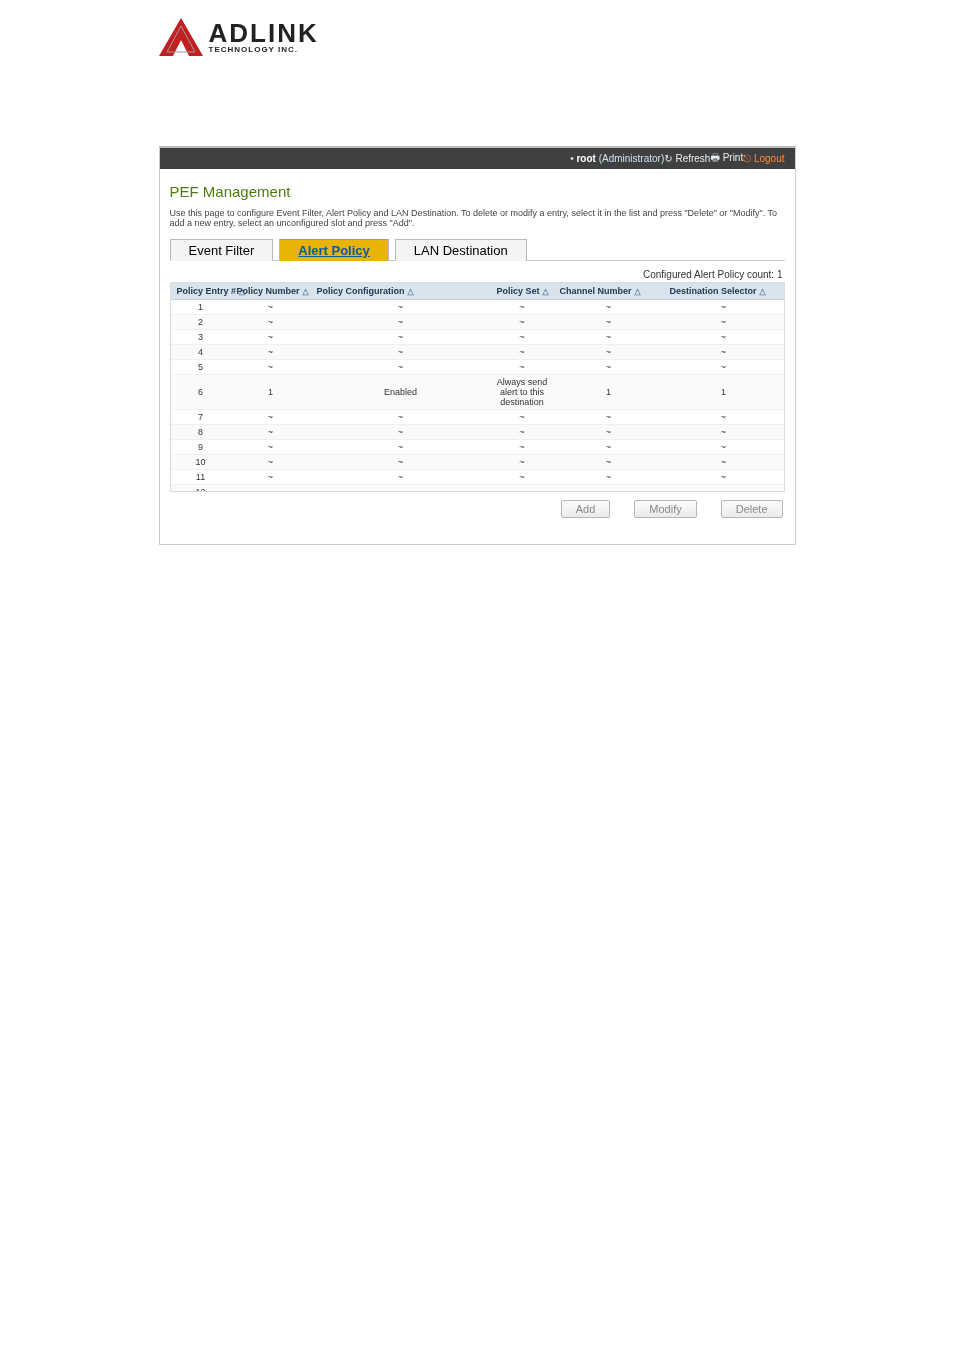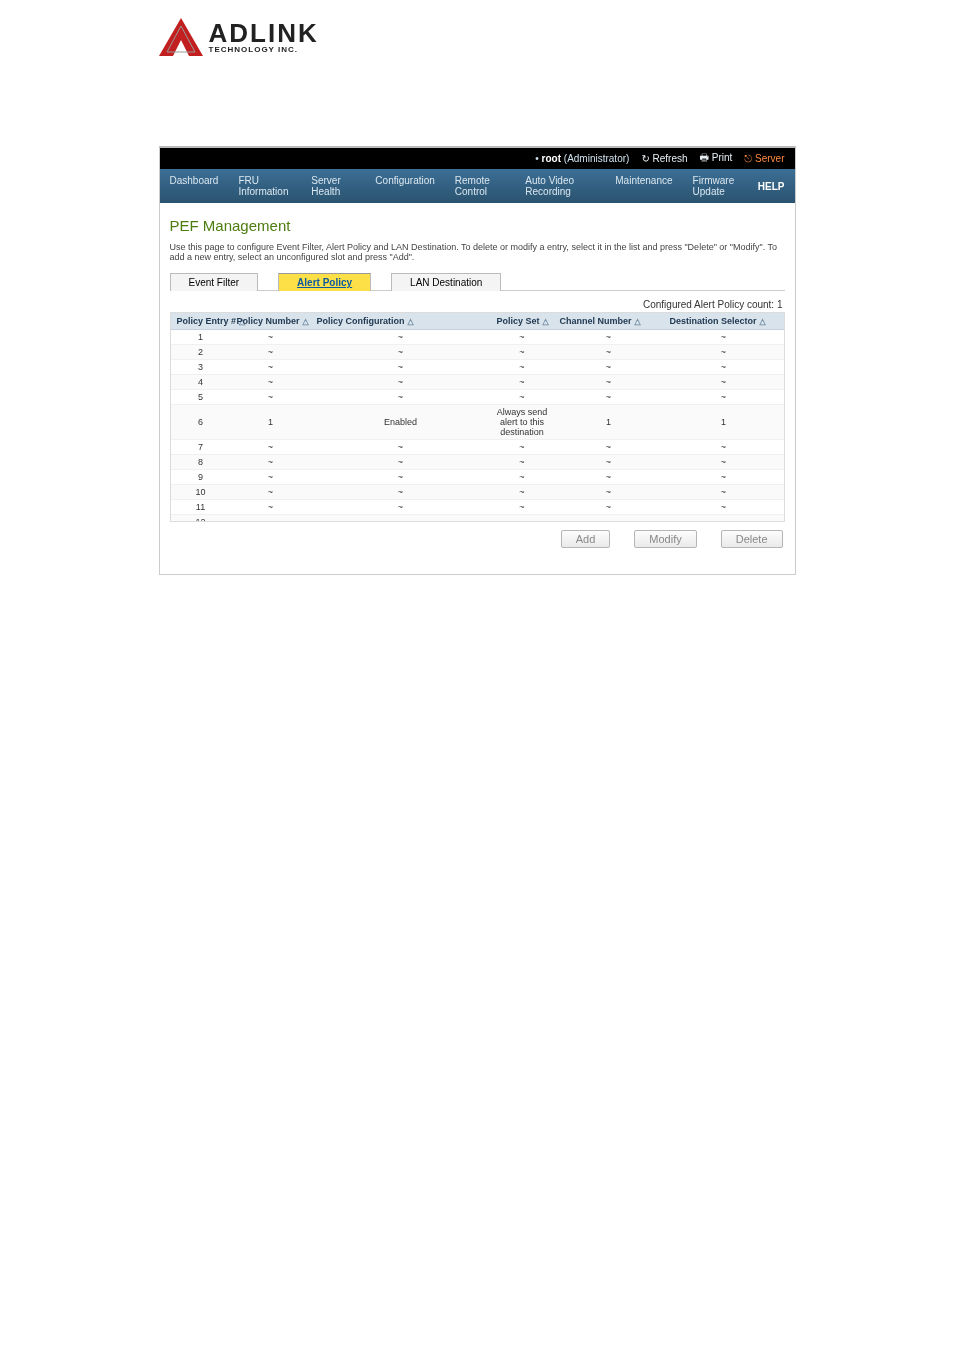--- a/index.html
+++ b/index.html
@@ -12,35 +12,35 @@
   .adlink-text .big { font-size: 26px; font-weight: 900; letter-spacing: 2px; color: #222; }
   .adlink-text .small { font-size: 8px; font-weight: 700; letter-spacing: 1px; color: #222; }
   .app-frame { border: 1px solid #ccc; border-top: 2px solid #bbb; background: #fff; padding: 0 0 26px 0; }
   .header-bar { display: flex; align-items: center; justify-content: space-between; padding: 6px 10px 2px 10px; background: #fff; }
   .megarac-chip { background: linear-gradient(#3a5a7a,#2a4258); color: #fff; border: 1px solid #4a6a8a; border-radius: 4px; padding: 6px 14px; font-size: 12px; font-weight: 700; letter-spacing: 1px; box-shadow: inset 0 1px 0 rgba(255,255,255,0.25); }
   .megarac-chip sup { font-size: 8px; vertical-align: top; }
   .ami-brand { display: flex; align-items: center; gap: 4px; }
   .ami-brand .txt { text-align: left; line-height: 1; color: #333; }
   .ami-brand .txt .l1 { font-size: 12px; }
   .ami-brand .txt .l2 { font-size: 12px; }
-  .util-strip { background: #000000; color: #e6eef4; font-size: 10px; text-align: right; padding: 2px 10px; display: flex; justify-content: flex-end; gap: 12px; align-items: center; }
+  .util-strip { background: #404040; color: #e6eef4; font-size: 10px; text-align: right; padding: 2px 10px; display: flex; justify-content: flex-end; align-items: center; }
   .util-strip span { cursor: pointer; }
   .util-user { color: #cfe2ef; }
   .util-user b { color: #fff; }
   .util-logout { color: #ff8a3d; }
   .nav-bar { background: linear-gradient(#3c6e95,#2a536f); display: flex; align-items: center; justify-content: space-between; padding: 0; }
   .nav-items { display: flex; }
   .nav-item { color: #dbe7ef; font-size: 10px; padding: 6px 10px; cursor: pointer; }
   .help { color: #fff; font-size: 10px; font-weight: 700; padding-right: 10px; }
   .content { padding: 8px 10px 0 10px; }
   .page-title { font-size: 15px; font-weight: 400; color: #4d7c0f; margin: 6px 0 8px 0; }
   .desc { font-size: 9px; color: #444; margin-bottom: 10px; }
   .tabs { display: flex; margin-bottom: 0; }
-  .tab { border: 1px solid #bbb; border-bottom: none; background: #f4f4f4; font-size: 10px; padding: 3px 18px; margin-right: 20px; cursor: pointer; position: relative; top: 1px; }
-  .tab.active { background: #fde047; color: #0b5aa0; font-weight: 700; z-index: 2; border-top: 1px solid #999; }
+  .tab { border: 1px solid #bbb; border-bottom: none; background: #f4f4f4; font-size: 13px; padding: 3px 18px; margin-right: 6px; cursor: pointer; position: relative; top: 1px; }
+  .tab.active { background: #eab308; color: #0b5aa0; font-weight: 700; z-index: 2; border-top: 1px solid #999; }
   .tab.link { color: #0b5aa0; text-decoration: underline; }
   .tab-rule { border-top: 1px solid #ccc; margin-top: 0; }
   .count-row { text-align: right; font-size: 10px; color: #333; margin: 8px 2px 2px 0; }
   .table-wrap { border: 1px solid #dcdcdc; max-height: 210px; overflow-y: auto; position: relative; }
   table { width: 100%; border-collapse: collapse; font-size: 9px; color: #333; table-layout: fixed; }
   thead th { background: #d9e3eb; color: #213a53; font-weight: 700; padding: 3px 6px; text-align: left; border-bottom: 1px solid #c5d1dc; white-space: nowrap; }
   thead th .sort { font-size: 8px; color: #6a87a0; margin-left: 3px; }
   tbody td { padding: 2px 6px; border-bottom: 1px solid #f0f0f0; text-align: center; }
   tbody tr:nth-child(even) td { background: #fafafa; }
   .col-entry { width: 60px; }
@@ -73,36 +73,23 @@
 
   <div class="app-frame">
 
     <div class="util-strip">
       <span class="util-user">
         • <b>root</b>
         <span>(Administrator)</span>
       </span>
       <span>↻ <span>Refresh</span></span>
       <span>🖶 <span>Print</span></span>
-      <span class="util-logout">⎋ <span>Server</span></span>
+      <span class="util-logout">⎋ <span>Logout</span></span>
     </div>
 
-    <div class="nav-bar">
-      <div class="nav-items" id="nav-items">
-          <div class="nav-item">Dashboard</div>
-          <div class="nav-item">FRU Information</div>
-          <div class="nav-item">Server Health</div>
-          <div class="nav-item">Configuration</div>
-          <div class="nav-item">Remote Control</div>
-          <div class="nav-item">Auto Video Recording</div>
-          <div class="nav-item">Maintenance</div>
-          <div class="nav-item">Firmware Update</div>
-        </div>
-      <div class="help">HELP</div>
-    </div>
 
     <div class="content">
       <div class="page-title">PEF Management</div>
       <div class="desc">Use this page to configure Event Filter, Alert Policy and LAN Destination. To delete or modify a entry, select it in the list and press "Delete" or "Modify". To add a new entry, select an unconfigured slot and press "Add".</div>
 
       <div class="tabs">
         <div class="tab">Event Filter</div>
         <div class="tab active link">Alert Policy</div>
         <div class="tab">LAN Destination</div>
       </div>

